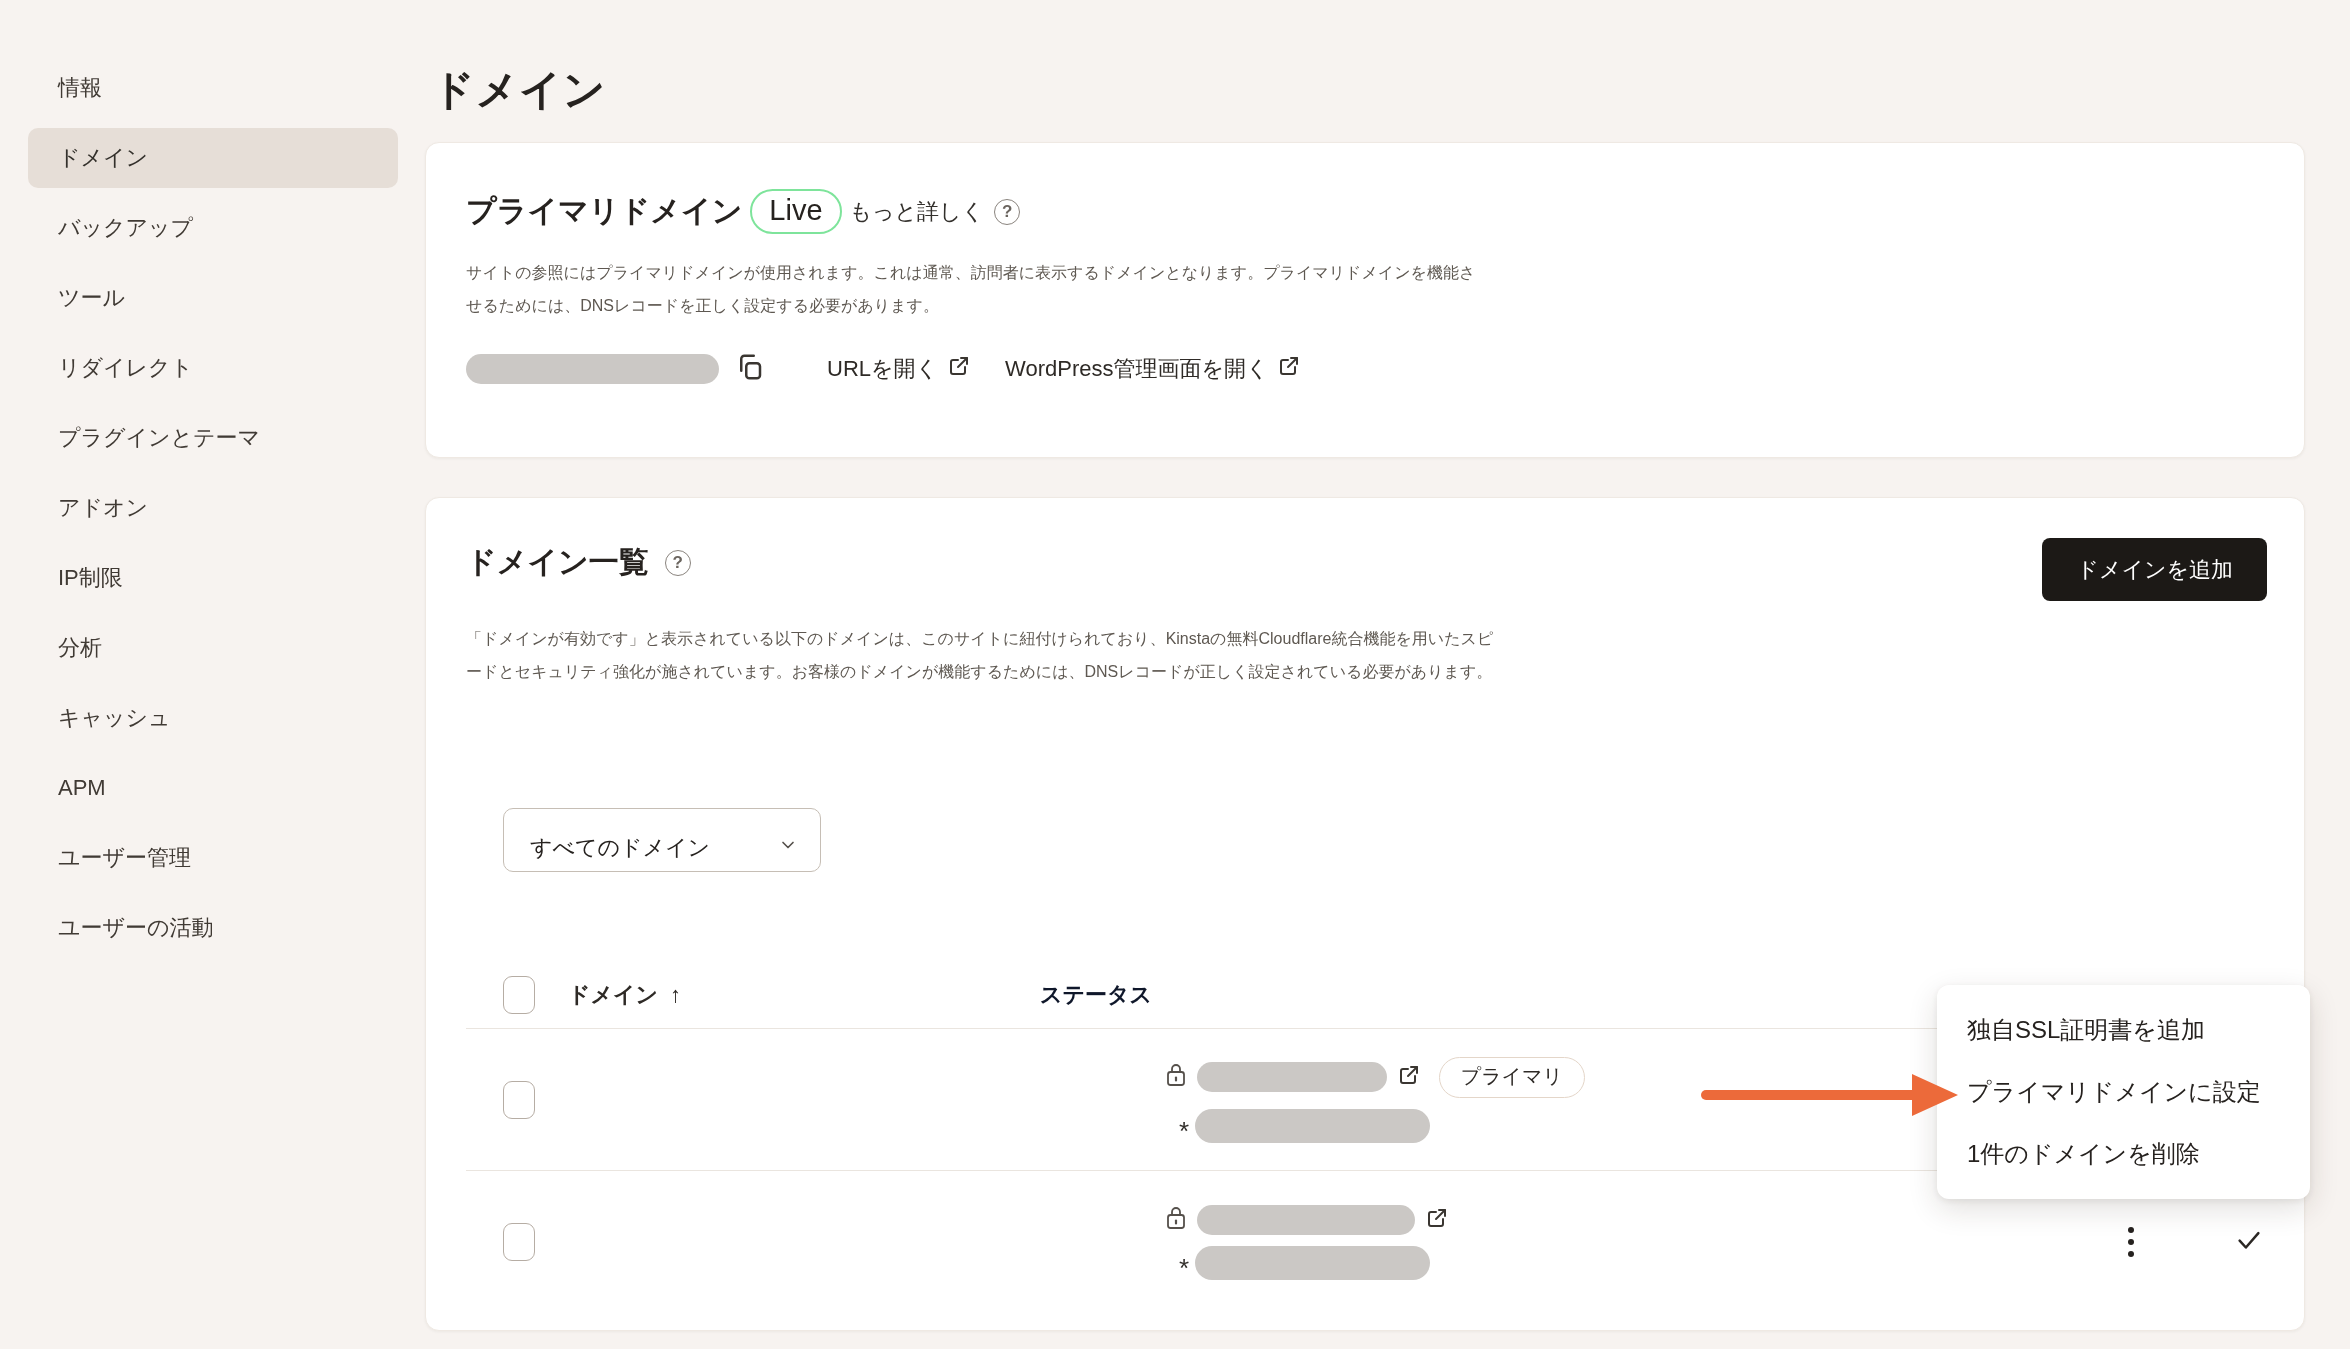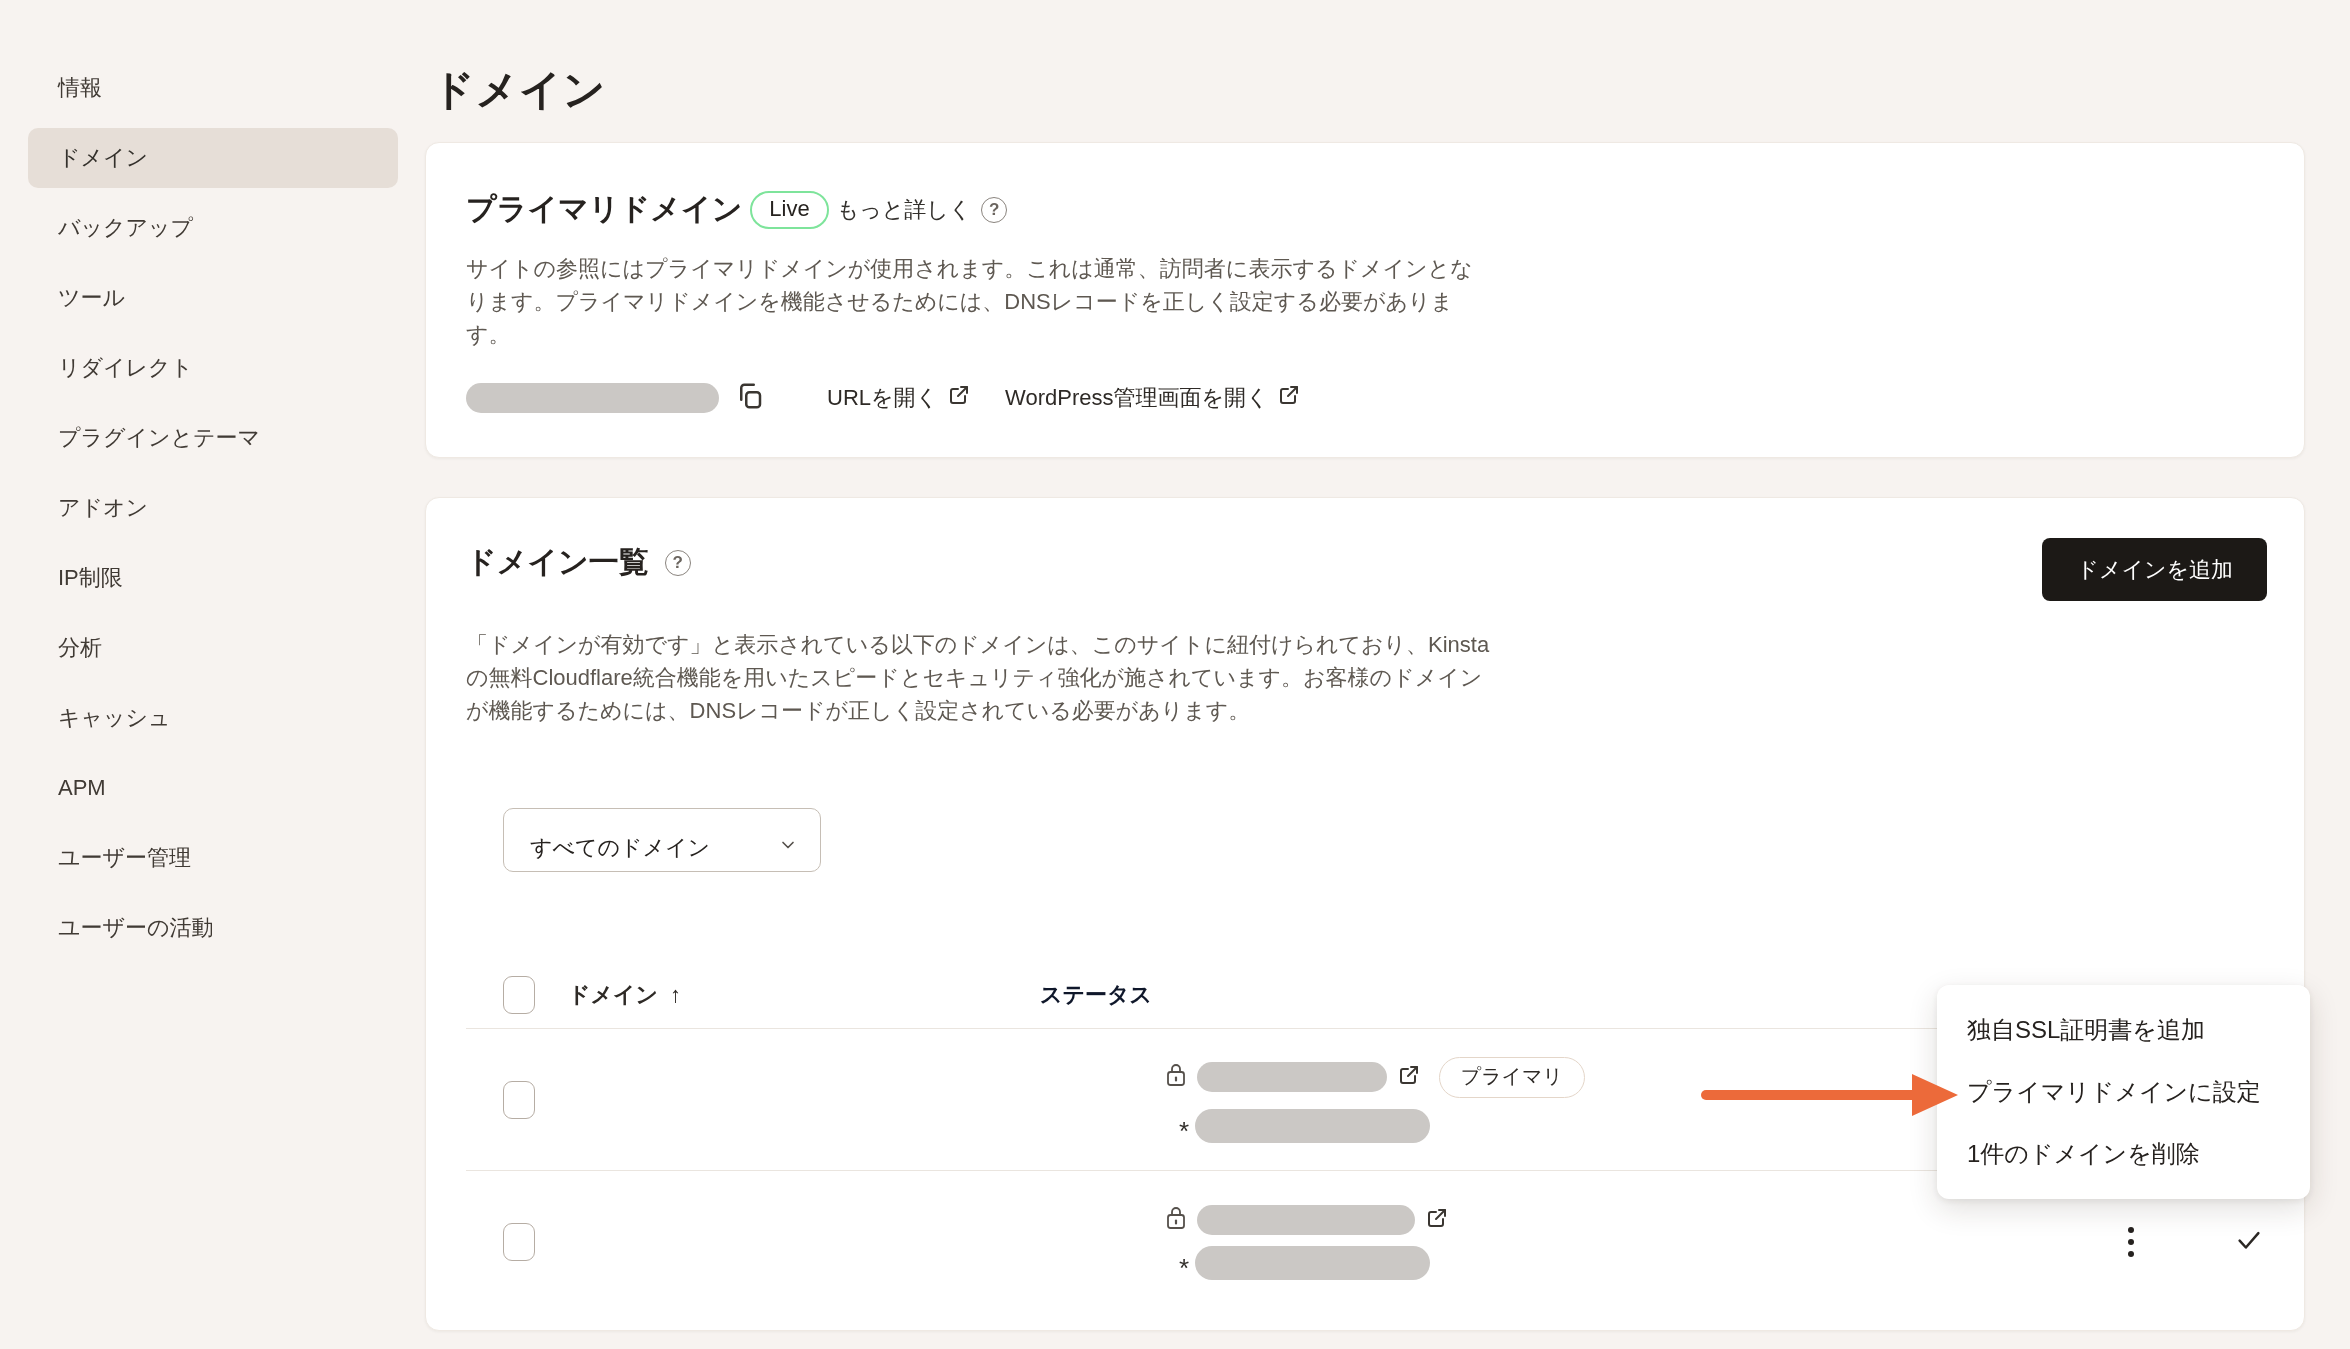--- a/index.html
+++ b/index.html
@@ -35,29 +35,29 @@
   .card{
     position:absolute;left:425px;width:1880px;background:#fff;border-radius:14px;
     border:1px solid #EFE9E3;box-shadow:0 1px 3px rgba(40,30,20,.05);
   }
   .card1{top:142px;height:316px;padding:46px 40px;}
   .card2{top:497px;height:834px;}
   .head-row{display:flex;align-items:center;gap:8px;}
   .card-h2{font-size:30px;font-weight:700;margin:0;}
   .live-badge{
     border:2px solid var(--green);border-radius:999px;padding:3px 17px 5px;
-    font-size:22px;font-weight:500;color:#26221F;
+    font-size:29px;font-weight:500;color:#26221F;
   }
   .learn-more{display:flex;align-items:center;gap:10px;font-size:22px;color:#33302C;cursor:pointer;}
   .help-circle{
     width:26px;height:26px;border:1.5px solid #8A847E;border-radius:50%;
     display:flex;align-items:center;justify-content:center;
     font-size:17px;color:#6B655F;font-weight:600;
   }
-  .desc{font-size:22px;line-height:33px;color:var(--text-mid);}
+  .desc{font-size:16px;line-height:33px;color:var(--text-mid);}
   .card1 .desc{margin-top:22px;width:1015px;}
   .url-row{margin-top:30px;display:flex;align-items:center;}
   .redacted{background:var(--redacted);border-radius:999px;}
   .redacted.url-pill{width:253px;height:30px;}
   .icon-btn{background:none;border:none;padding:0;cursor:pointer;display:flex;align-items:center;}
   .copy-btn{margin-left:16px;}
   .ext-link{display:flex;align-items:center;gap:9px;font-size:22px;font-weight:500;color:#2E2A26;cursor:pointer;text-decoration:none;}
   .url-row .ext-link.first{margin-left:62px;}
   .url-row .ext-link.second{margin-left:34px;}
   

